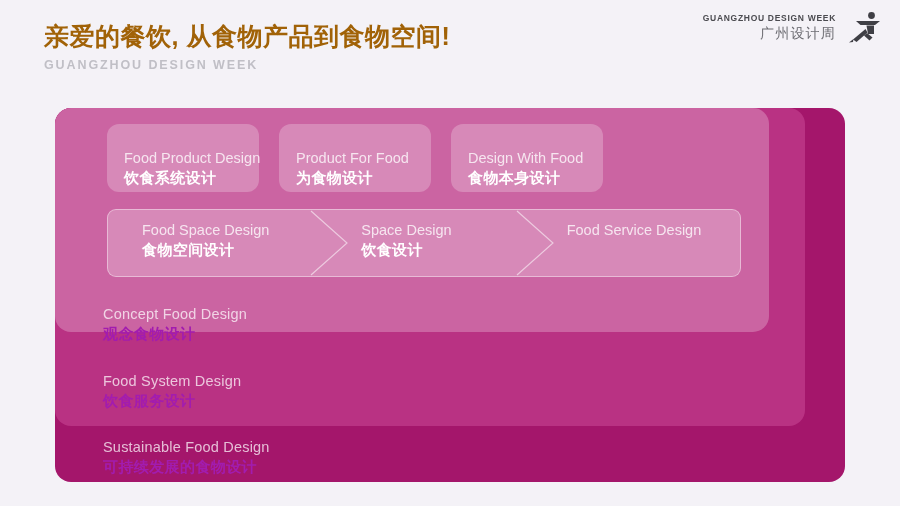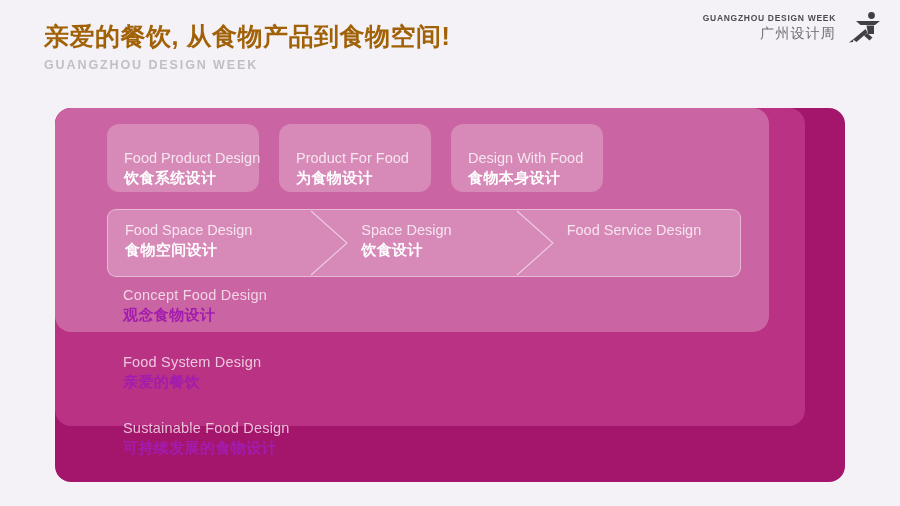--- a/index.html
+++ b/index.html
@@ -100,22 +100,23 @@
     left: 0;
     top: 0;
     width: 714px;
     height: 224px;
     background: #cb64a2;
     border-radius: 16px;
   }
 
   .band-label {
     position: absolute;
-    left: 68px;
+    left: 48px;
     color: #ffffff;
+    margin-top: 19px;
   }
   .band-en {
     font-size: 14.5px;
     color: rgba(255,255,255,0.72);
     letter-spacing: 0.2px;
     line-height: 1.25;
     white-space: nowrap;
   }
   .band-cn {
     font-size: 15px;
@@ -177,21 +178,21 @@
     overflow: hidden;
   }
   .row2-cells {
     position: absolute;
     inset: 0;
     display: flex;
   }
   .chev-cell {
     position: relative;
     box-sizing: border-box;
-    padding: 11px 0 0 17px;
+    padding: 11px 0 0 34px;
   }
   .chev-cell.c1 { width: 222px; }
   .chev-cell.c2 { width: 206px; padding-left: 32px; }
   .chev-cell.c3 { width: 206px; padding-left: 32px; }
   .chev-svg {
     position: absolute;
     top: 0;
     height: 100%;
     width: 40px;
     pointer-events: none;
@@ -275,21 +276,21 @@
     </div>
   </div>
 
   <div class="band-label label-concept">
     <div class="band-en">Concept Food Design</div>
     <div class="band-cn">观念食物设计</div>
   </div>
 
   <div class="band-label label-system">
     <div class="band-en">Food System Design</div>
-    <div class="band-cn">亲爱的餐饮</div>
+    <div class="band-cn">饮食服务设计</div>
   </div>
 
   <div class="band-label label-sustain">
     <div class="band-en">Sustainable Food Design</div>
     <div class="band-cn">可持续发展的食物设计</div>
   </div>
 
 </div>
 
 </body></html>

